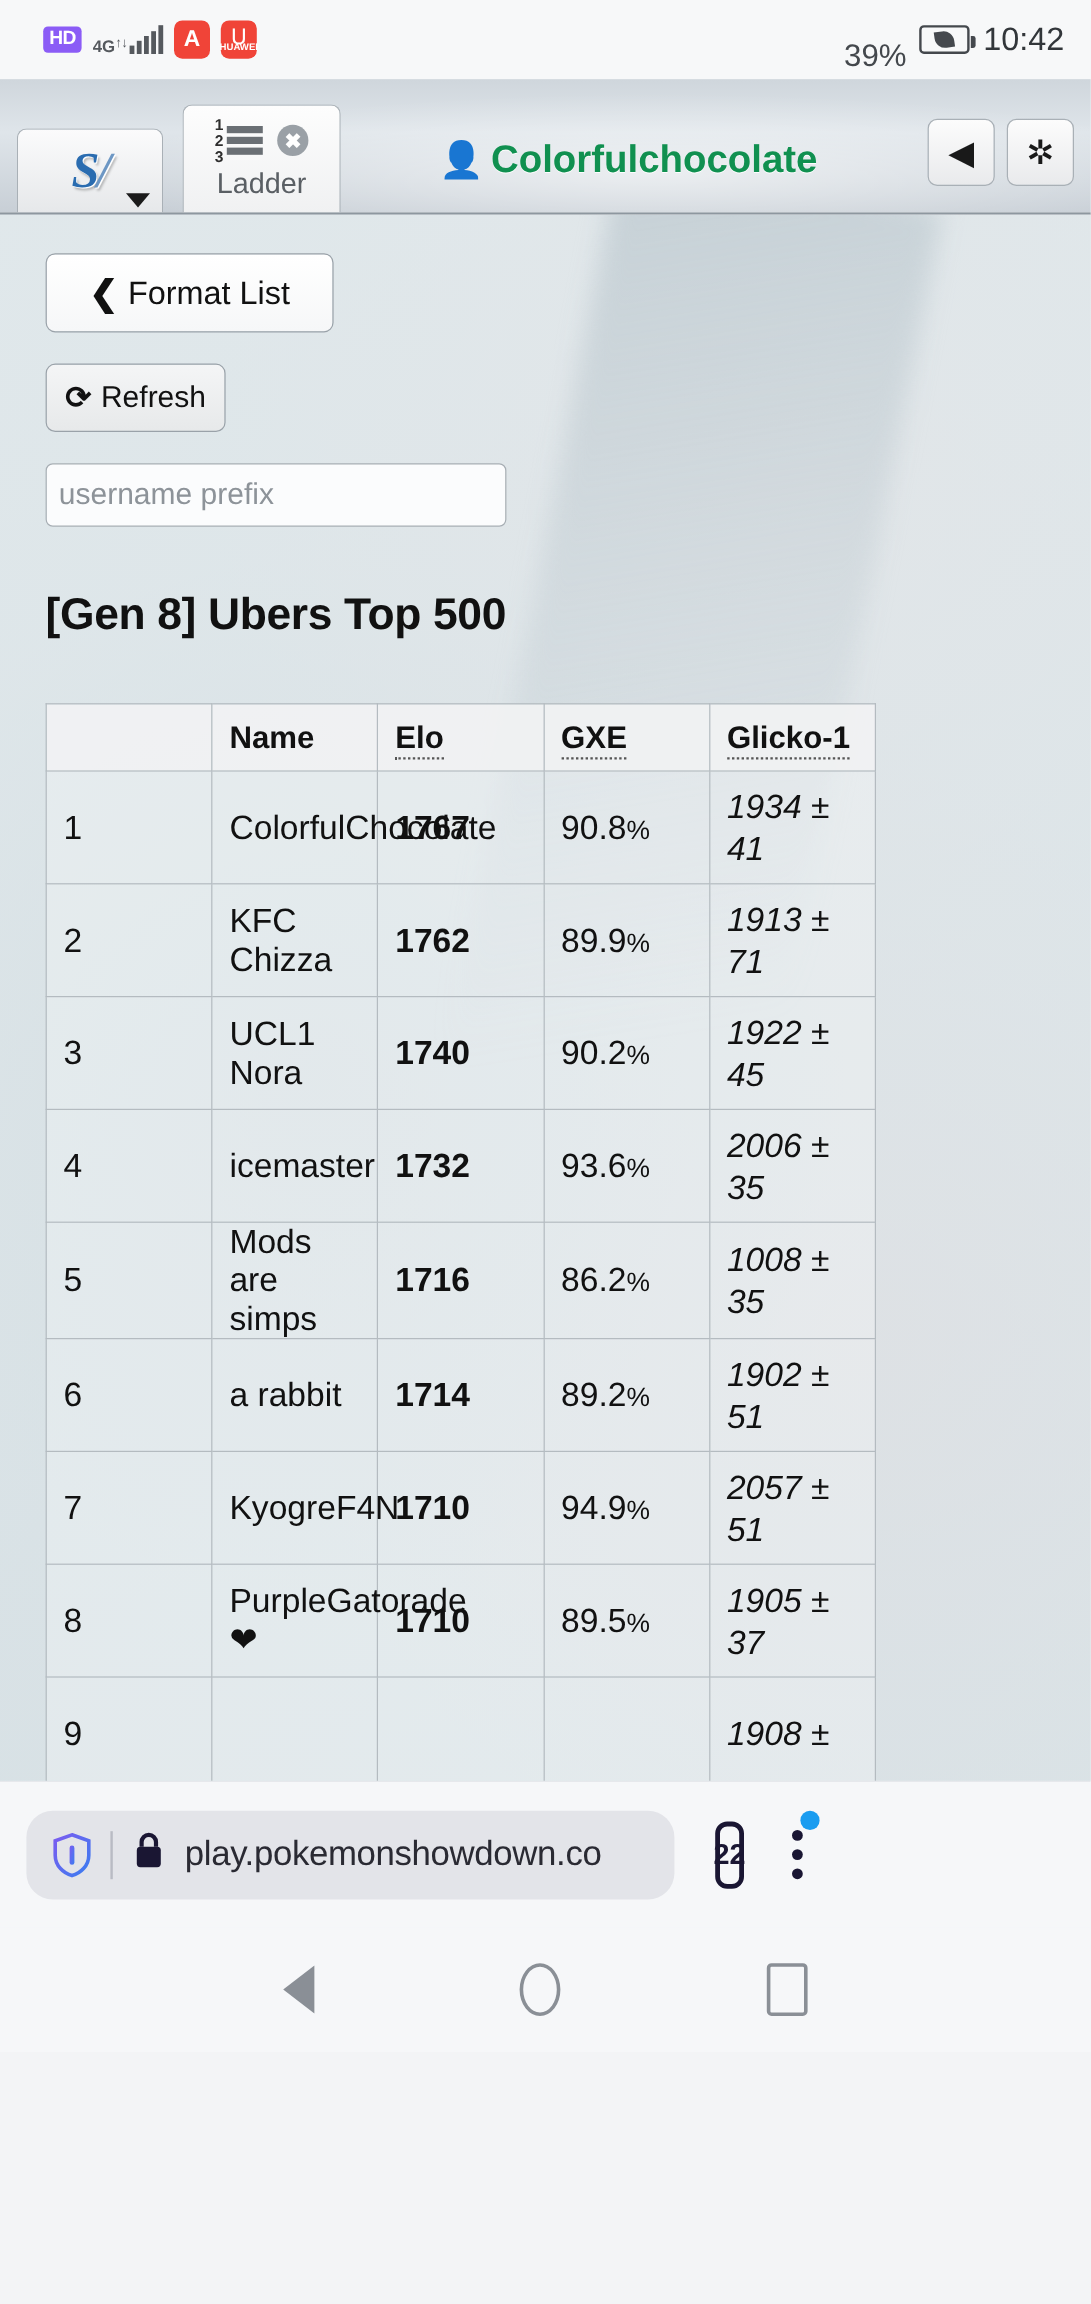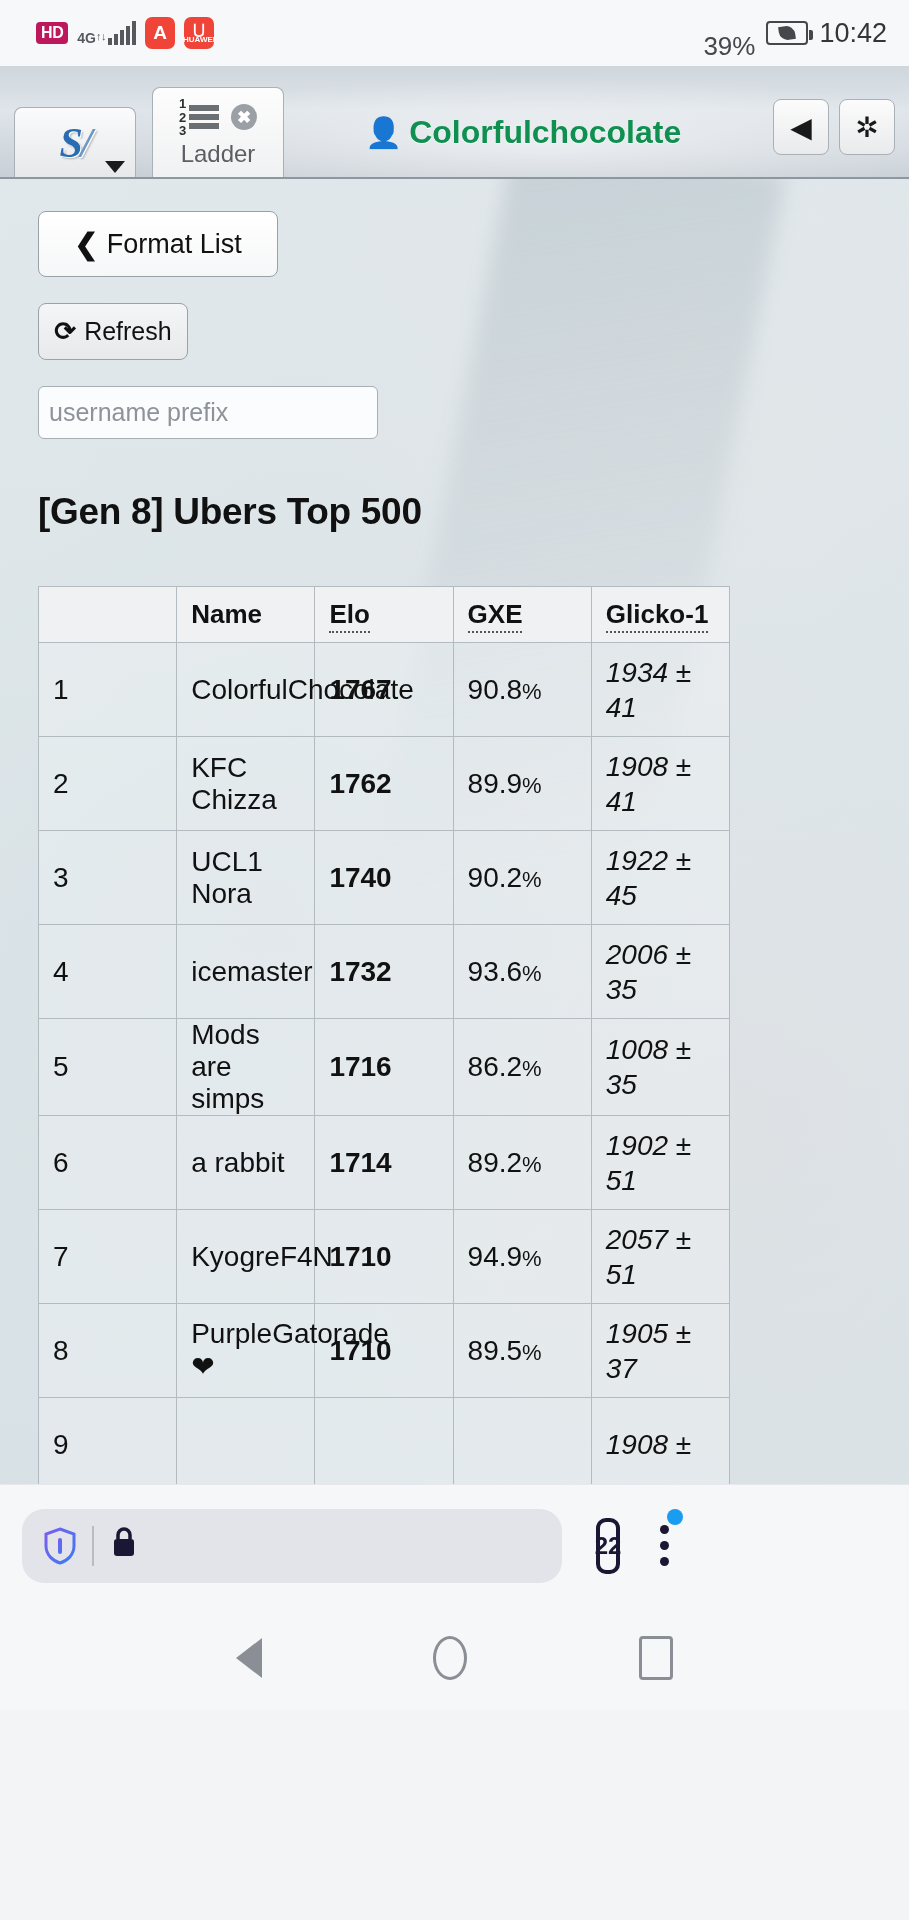--- a/index.html
+++ b/index.html
@@ -15,21 +15,21 @@
     height: 66px;
     background: #f7f8f9;
     display: flex;
     align-items: center;
     justify-content: space-between;
     padding: 0 22px 0 36px;
   }
   .sb-left { display: flex; align-items: center; gap: 9px; }
   .sb-right { display: flex; align-items: center; gap: 11px; }
   .hd-badge {
-    background: #be185d; color: #fff; font-size: 16px; font-weight: bold;
+    background: #8b5cf6; color: #fff; font-size: 16px; font-weight: bold;
     border-radius: 4px; padding: 2px 5px; letter-spacing: -0.4px;
     line-height: 1.1;
   }
   .sig-wrap { display: flex; align-items: flex-end; gap: 2px; }
   .sig-4g { font-size: 14px; color: #55595e; font-weight: bold; line-height: 1;
             display:flex; flex-direction:row; align-items:flex-start;}
   .sig-4g span.small { font-size: 11px; letter-spacing: -0.5px;}
   .bars { display: flex; align-items: flex-end; gap: 2px; height: 24px; }
   .bars i { width: 4px; background: #55595e; display: block; }
   .bars i:nth-child(1){height:7px}.bars i:nth-child(2){height:11px}
@@ -156,21 +156,21 @@
   }
   .chev-l{ font-size:29px; font-weight:bold; }
   .btn-refresh {
     margin-top: 26px; width: 150px; height: 57px;
     background: linear-gradient(to bottom,#f4f5f6,#e7e9ea);
     font-size: 25px; display:flex;align-items:center;justify-content:center;gap:8px;
   }
   .refresh-ico{ font-size:26px; font-weight:bold;}
   .searchrow{ margin-top: 26px; display:flex; align-items:center; }
   .search-input{
-    width: 340px; height: 53px; font-size:25px; color:#333;
+    width: 384px; height: 53px; font-size:25px; color:#333;
     padding: 0 10px;
     background: #fbfcfd; border:1px solid #a7aeb4; border-radius:6px;
     font-family:"Liberation Sans",sans-serif;
   }
   .search-input::placeholder{ color:#8d9399; }
   .btn-search{
     margin-left: 4px; width: 164px; height: 66px; font-size:27px;
     display:flex;align-items:center;justify-content:center;
   }
   .ladder-title{
@@ -350,21 +350,21 @@
         <td class="c-name">ColorfulChocolate</td>
         <td class="c-elo">1767</td>
         <td class="c-gxe"><span>90.8</span><span class="gxe-pct">%</span></td>
         <td class="c-glicko">1934 ± 41</td>
       </tr>
       <tr>
         <td class="c-rank">2</td>
         <td class="c-name">KFC Chizza</td>
         <td class="c-elo">1762</td>
         <td class="c-gxe"><span>89.9</span><span class="gxe-pct">%</span></td>
-        <td class="c-glicko">1908 ± 41</td>
+        <td class="c-glicko">1913 ± 71</td>
       </tr>
       <tr>
         <td class="c-rank">3</td>
         <td class="c-name">UCL1 Nora</td>
         <td class="c-elo">1740</td>
         <td class="c-gxe"><span>90.2</span><span class="gxe-pct">%</span></td>
         <td class="c-glicko">1922 ± 45</td>
       </tr>
       <tr>
         <td class="c-rank">4</td>
@@ -427,20 +427,21 @@
         <rect x="14" y="11" width="4" height="16" rx="2" fill="url(#sg)"></rect>
       </svg>
     </span>
     <span class="vdiv"></span>
     <span class="lock-ico">
       <svg width="28" height="34" viewBox="0 0 28 34">
         <path d="M8 14 V10 a6 6 0 0 1 12 0 v4" fill="none" stroke="#1a1633" stroke-width="3.5"></path>
         <rect x="4" y="14" width="20" height="17" rx="3" fill="#1a1633"></rect>
       </svg>
     </span>
+    <span class="url-text">play.pokemonshowdown.co</span>
   </div>
   <div class="tabcount">22</div>
   <div class="kebab">
     <i></i>
       <i></i>
       <i></i>
     <span class="dot-badge"></span>
   </div>
 </div>
 

